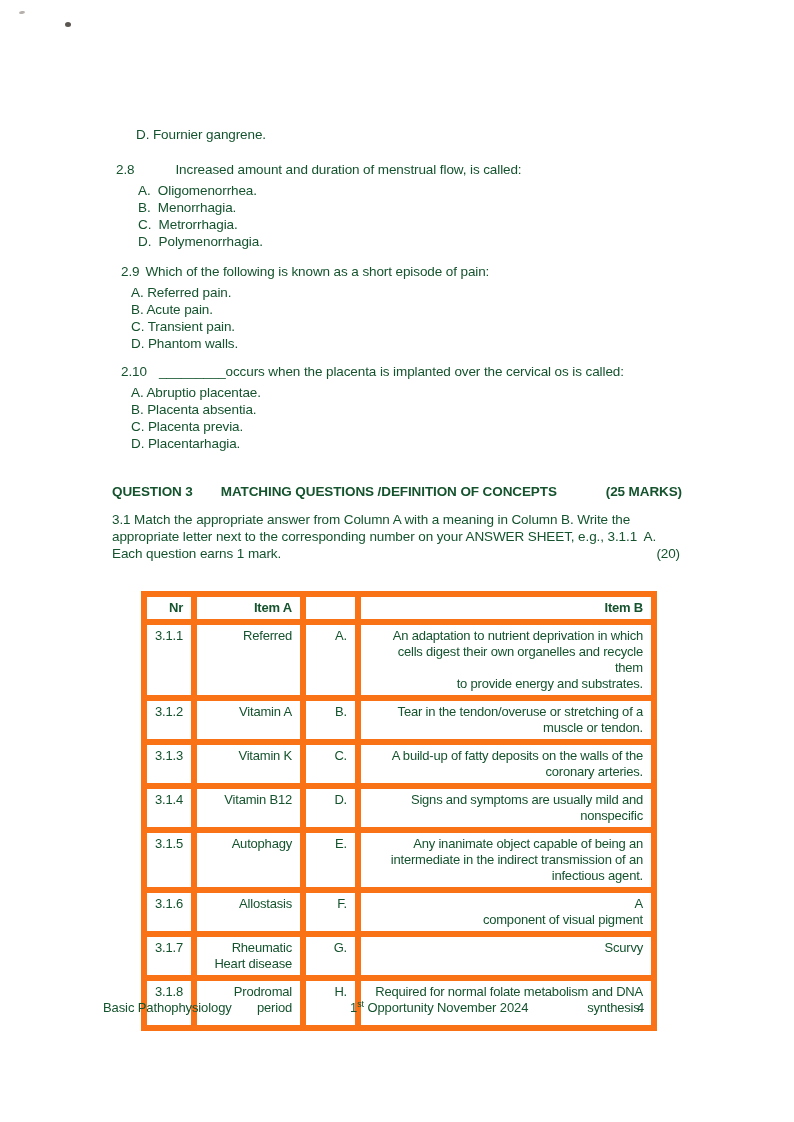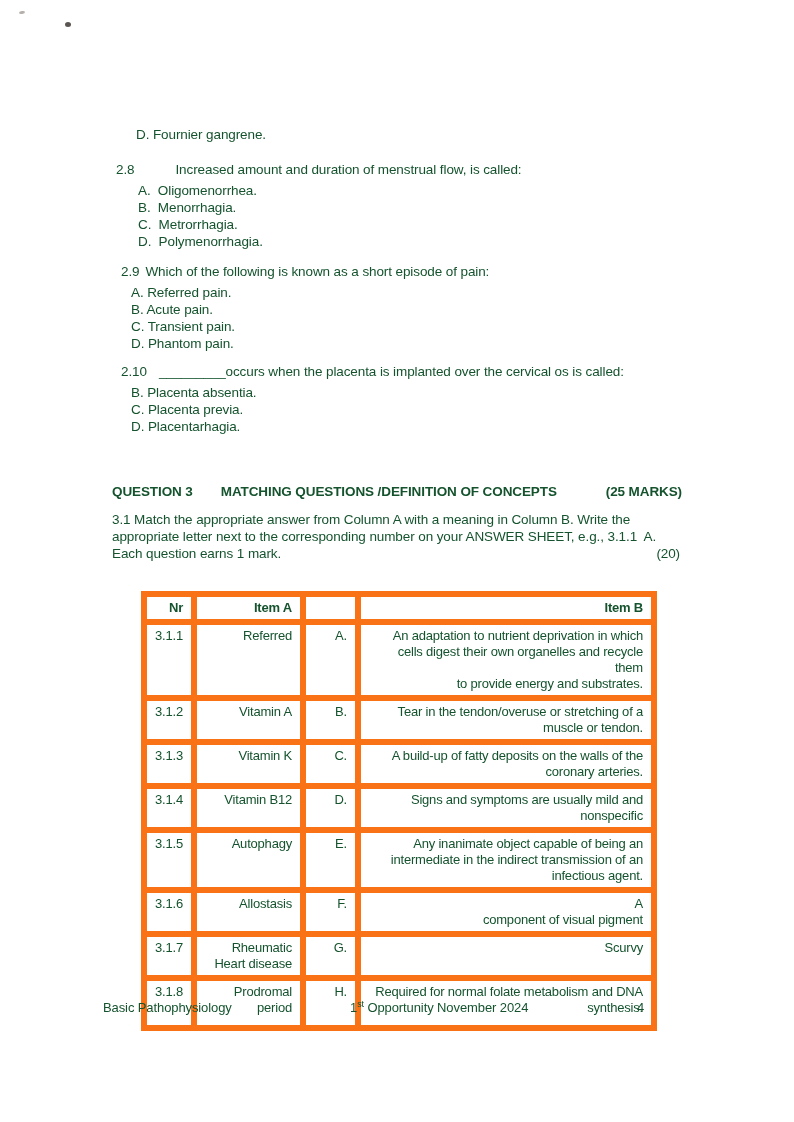--- a/index.html
+++ b/index.html
@@ -88,29 +88,30 @@
   </div>
 
   <div class="abs" style="top:263px;left:121px;">
     <div class="q-line">
       <span class="q-num">2.9</span><span class="q-text" style="margin-left:6px;">Which of the following is known as a short episode of pain:</span>
     </div>
     <div class="opts" style="margin-left:10px;">
       <div class="opt">A. Referred pain.</div>
       <div class="opt">B. Acute pain.</div>
       <div class="opt">C. Transient pain.</div>
-      <div class="opt">D. Phantom pain.</div>
+      <div class="opt">D. Phantom walls.</div>
     </div>
   </div>
 
   <div class="abs" style="top:363px;left:121px;">
     <div class="q-line">
       <span class="q-num">2.10</span><span class="q-text" style="margin-left:12px;">_________occurs when the placenta is implanted over the cervical os is called:</span>
     </div>
     <div class="opts" style="margin-left:10px;">
+      <div class="opt">A. Abruptio placentae.</div>
       <div class="opt">B. Placenta absentia.</div>
       <div class="opt">C. Placenta previa.</div>
       <div class="opt">D. Placentarhagia.</div>
     </div>
   </div>
 
   <div class="abs heading" style="top:483px;left:112px;width:570px;">
     <span>QUESTION 3</span>
     <span class="title">MATCHING QUESTIONS /DEFINITION OF CONCEPTS</span>
     <span class="marks">(25 MARKS)</span>

